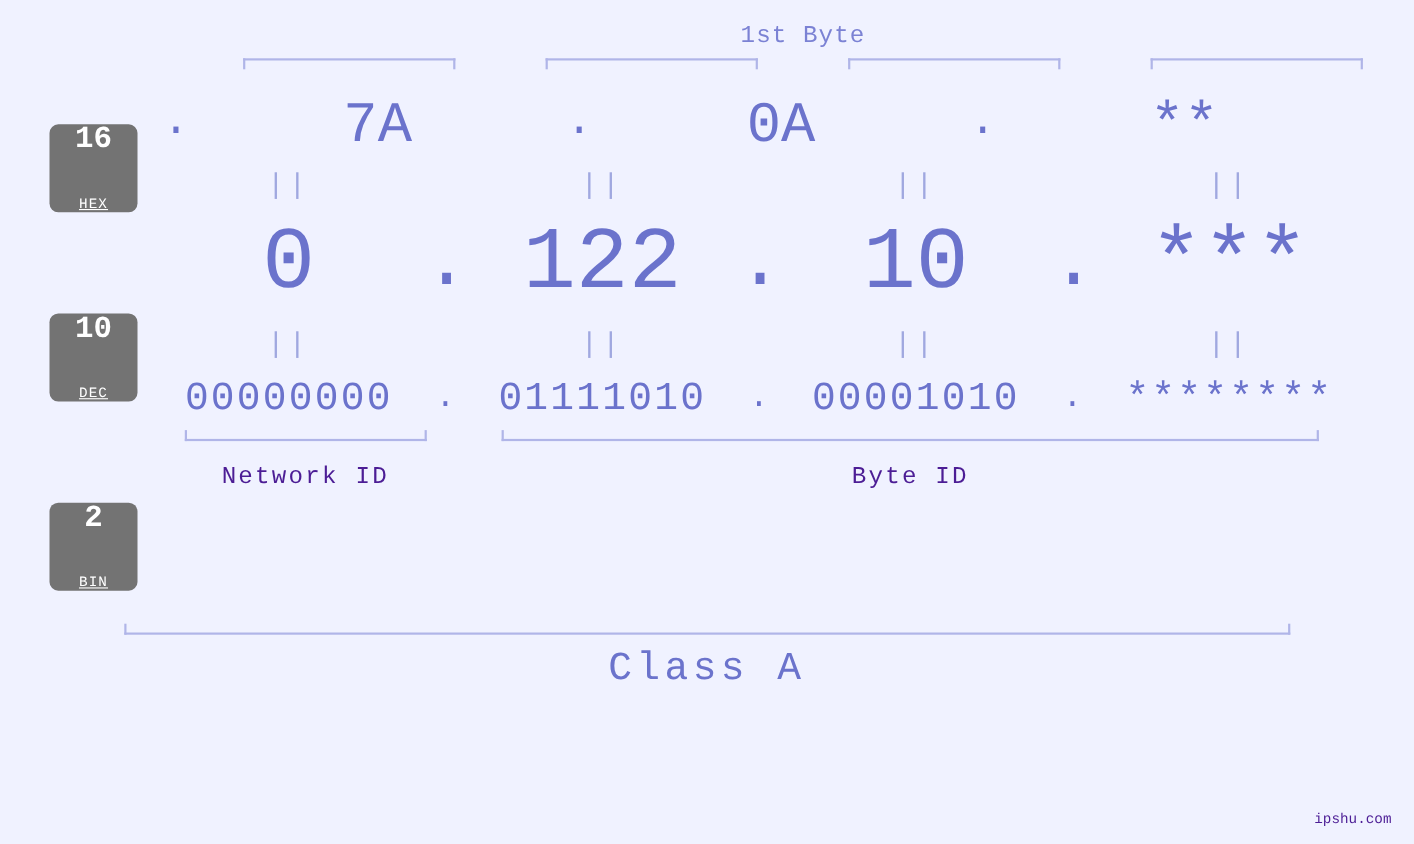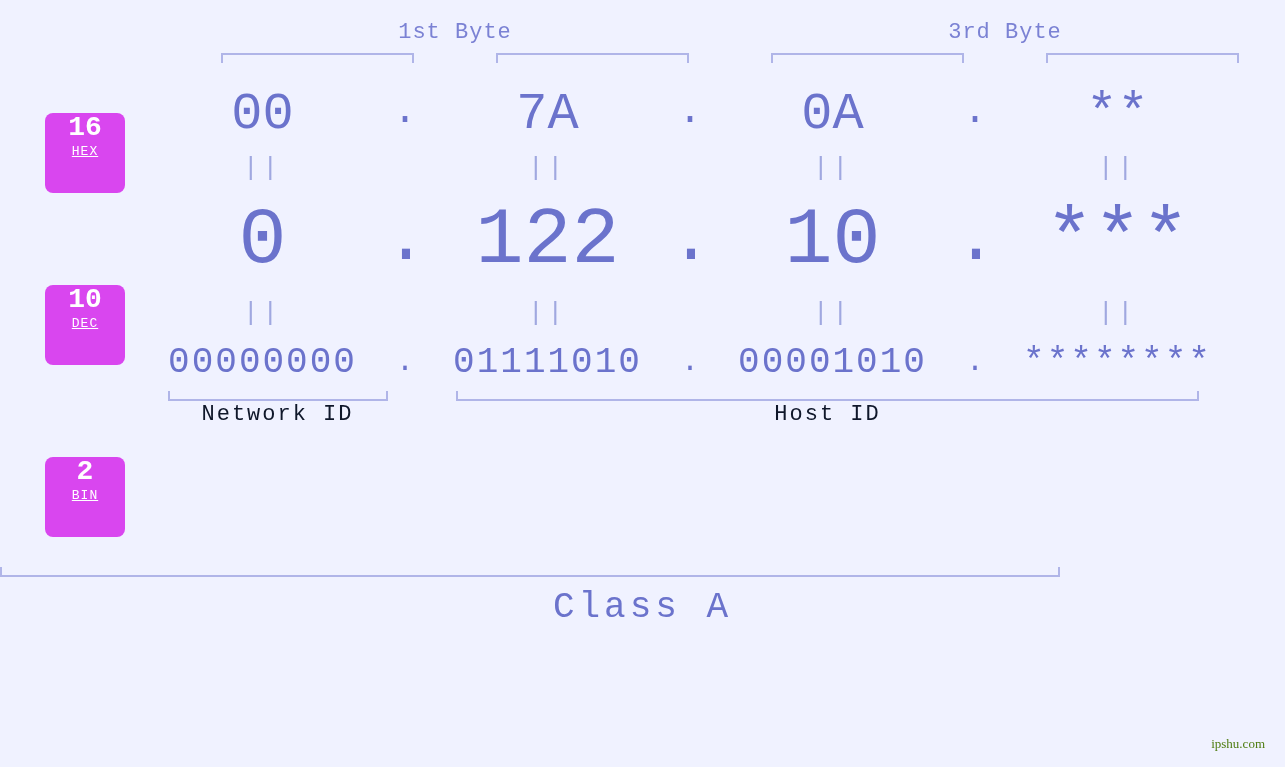--- a/index.html
+++ b/index.html
@@ -73,26 +73,26 @@
       background: #b0b5e8;
       top: 0;
     }
 
     .bracket-line-top::before { left: 0; }
     .bracket-line-top::after { right: 0; }
 
     .label-badge {
       width: 80px;
       height: 80px;
-      background: #d946ef;
+      background: #737373;
       border-radius: 8px;
       display: flex;
       flex-direction: column;
       align-items: center;
-      justify-content: flex-start;
+      justify-content: space-between;
       color: white;
       margin-bottom: 60px;
     }
 
     .label-badge:last-child {
       margin-bottom: 0;
     }
 
     .badge-num {
       font-size: 28px;
@@ -217,23 +217,23 @@
       width: 2px;
       height: 10px;
       background: #b0b5e8;
       bottom: 0;
     }
 
     .bracket-line-bottom::before { left: 0; }
     .bracket-line-bottom::after { right: 0; }
 
     .bracket-label {
-      color: #0f172a;
+      color: #4c1d95;
       font-size: 22px;
-      margin-top: 1px;
+      margin-top: 20px;
       font-family: 'Courier New', Courier, monospace;
       letter-spacing: 2px;
     }
 
     
     .bottom-line-full {
       width: 1060px;
       height: 2px;
       background: #b0b5e8;
       position: relative;
@@ -259,23 +259,23 @@
       font-family: 'Courier New', Courier, monospace;
       letter-spacing: 4px;
       margin-top: 10px;
       text-align: center;
     }
 
     .watermark {
       position: absolute;
       bottom: 15px;
       right: 20px;
-      color: #4d7c0f;
+      color: #4c1d95;
       font-size: 13px;
-      font-family: Liberation Serif, serif;
+      font-family: Liberation Mono, monospace;
     }
 
     
     .labels-column-wrapper {
       display: flex;
       flex-direction: column;
       padding-top: 38px;
       margin-right: 15px;
     }
 
@@ -287,21 +287,20 @@
       margin-bottom: 0;
     }
   </style>
 </head>
 <body>
 
 <div class="main-container">
 
   <div class="byte-headers" style="margin-left:175px;justify-content:center;">
     <div class="byte-header">1st Byte</div>
-    <div class="byte-header">3rd Byte</div>
   </div>
 
   <div class="bracket-top-row" style="margin-left:175px;">
     <div class="bracket-top">
       <div class="bracket-line-top"></div>
     </div>
     <div class="bracket-top">
       <div class="bracket-line-top"></div>
     </div>
     <div class="bracket-top">
@@ -325,21 +324,20 @@
       </div>
       <div class="label-badge">
         <span class="badge-num">2</span>
         <span class="badge-type">BIN</span>
       </div>
     </div>
 
     <div class="data-grid">
 
       <div class="data-row">
-        <div class="data-cell hex-val">00</div>
         <div class="dot-cell hex">.</div>
         <div class="data-cell hex-val">7A</div>
         <div class="dot-cell hex">.</div>
         <div class="data-cell hex-val">0A</div>
         <div class="dot-cell hex">.</div>
         <div class="data-cell hex-val">**</div>
       </div>
 
       <div class="equals-row">
         <div class="equals-cell">||</div>
@@ -381,27 +379,27 @@
         <div class="data-cell bin-val">********</div>
       </div>
 
       <div class="bottom-brackets-row" style="margin-top:8px;">
         <div class="net-id-bracket">
           <div class="bracket-line-bottom" style="width:80%;"></div>
           <div class="bracket-label">Network ID</div>
         </div>
         <div class="host-id-bracket">
           <div class="bracket-line-bottom" style="width:90%;"></div>
-          <div class="bracket-label">Host ID</div>
+          <div class="bracket-label">Byte ID</div>
         </div>
       </div>
 
     </div>
   </div>
 
-  <div style="display:flex;flex-direction:column;width:1285px;margin-top:18px;">
+  <div style="display:flex;flex-direction:column;align-items:center;width:1285px;margin-top:18px;">
     <div class="bottom-line-full"></div>
     <div class="class-a-label">Class A</div>
   </div>
 
   <div class="watermark">ipshu.com</div>
 
 </div>
 
 </body></html>

